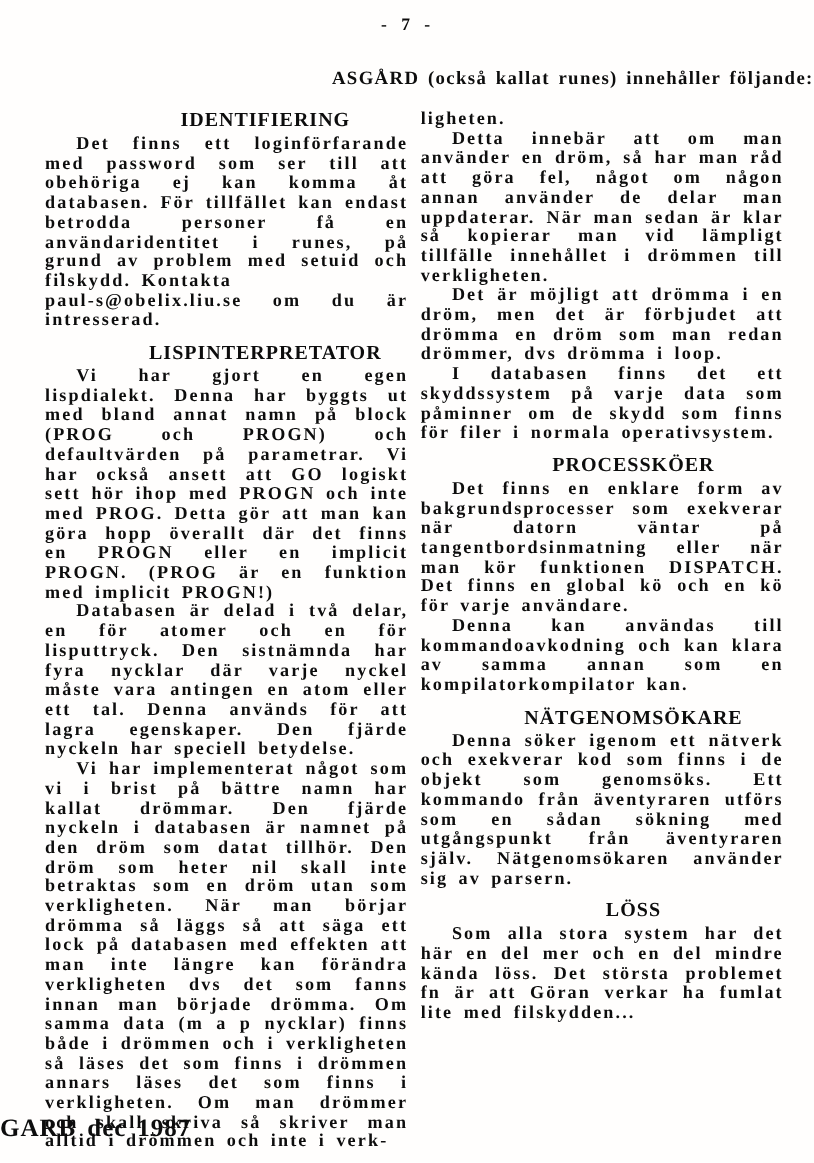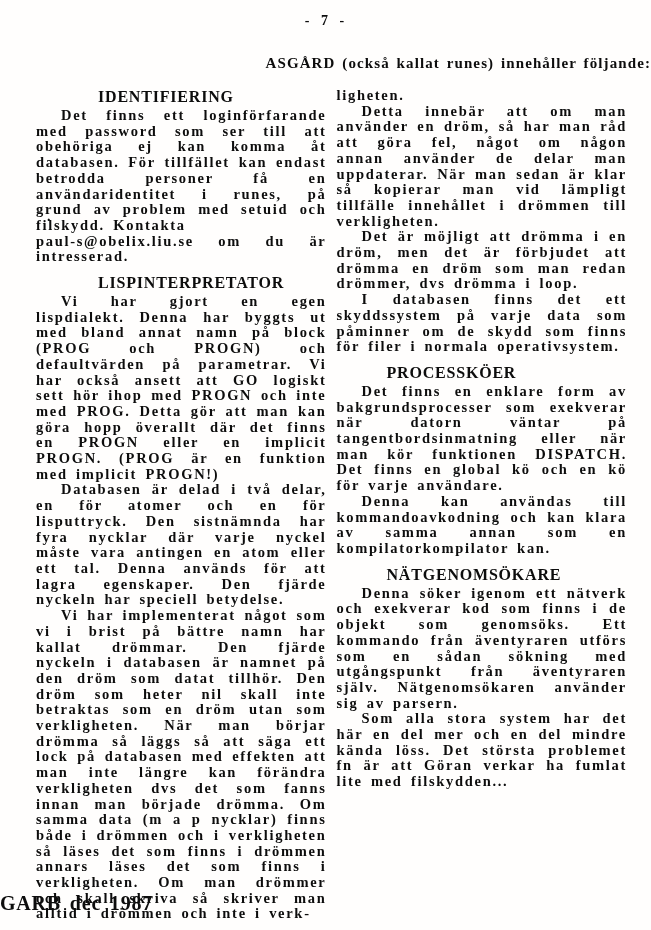--- a/index.html
+++ b/index.html
@@ -20,20 +20,21 @@
   .col { width:291px; }
   .para {
     margin:0; text-align:justify; text-indent:25px;
     font-size:14.5px; line-height:15.7px;
     letter-spacing:1.7px; word-spacing:3px;
   }
   .noindent { text-indent:0; }
   .sect {
     margin:9px 0 2px 62px; font-size:16px; font-weight:700;
     letter-spacing:0.8px;
+    text-align:center;
   }
   .col-right .sect { margin-left:50px; }
   .sect:first-child { margin-top:0; }
   .stray { position:absolute; left:47px; top:209px; font-size:14px; }
   .footer {
     position:absolute; left:0; right:0; top:892px; text-align:left;
     font-size:20px; letter-spacing:0.8px; word-spacing:3px;
   }
 </style>
 </head>
@@ -66,20 +67,21 @@
       <p class="para">I databasen finns det ett skyddssystem på varje data som påminner om de skydd som finns för filer i normala operativsystem.</p>
 
       <h3 class="sect">PROCESSKÖER</h3>
       <p class="para">Det finns en enklare form av bakgrundsprocesser som exekverar när datorn väntar på tangentbordsinmatning eller när man kör funktionen DISPATCH. Det finns en global kö och en kö för varje användare.</p>
 
       <p class="para">Denna kan användas till kommandoavkodning och kan klara av samma annan som en kompilatorkompilator kan.</p>
 
       <h3 class="sect">NÄTGENOMSÖKARE</h3>
       <p class="para">Denna söker igenom ett nätverk och exekverar kod som finns i de objekt som genomsöks. Ett kommando från äventyraren utförs som en sådan sökning med utgångspunkt från äventyraren själv. Nätgenomsökaren använder sig av parsern.</p>
 
+      <h3 class="sect">LÖSS</h3>
       <p class="para">Som alla stora system har det här en del mer och en del mindre kända löss. Det största problemet fn är att Göran verkar ha fumlat lite med filskydden...</p>
     </div>
 
   </div>
 
   <div class="stray">.</div>
 
   <div class="footer">GARB dec 1987</div>
 
 </div>

